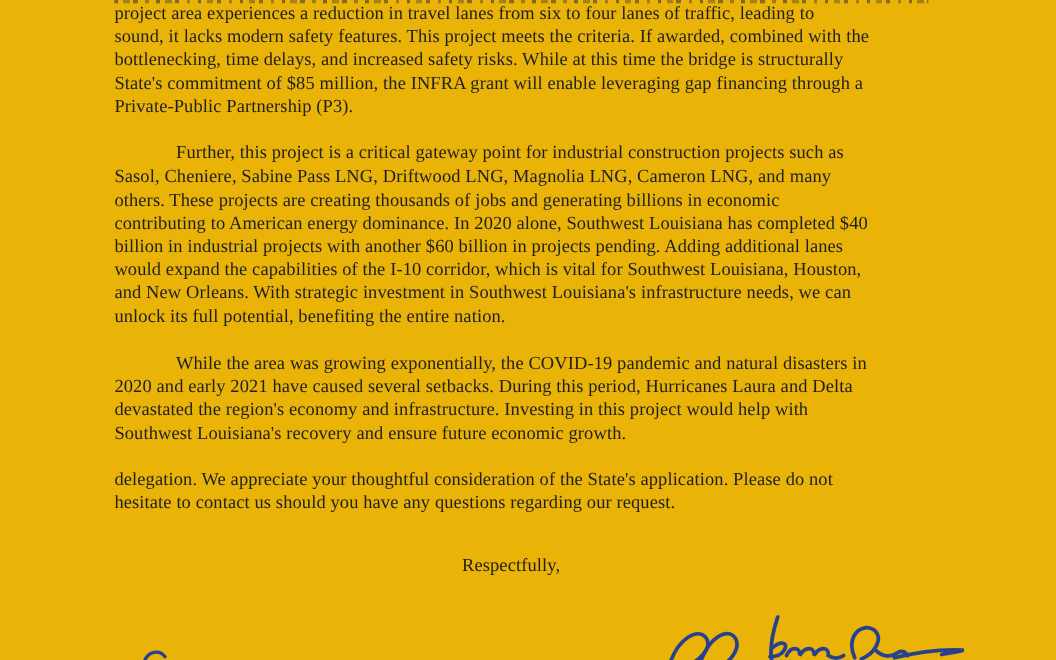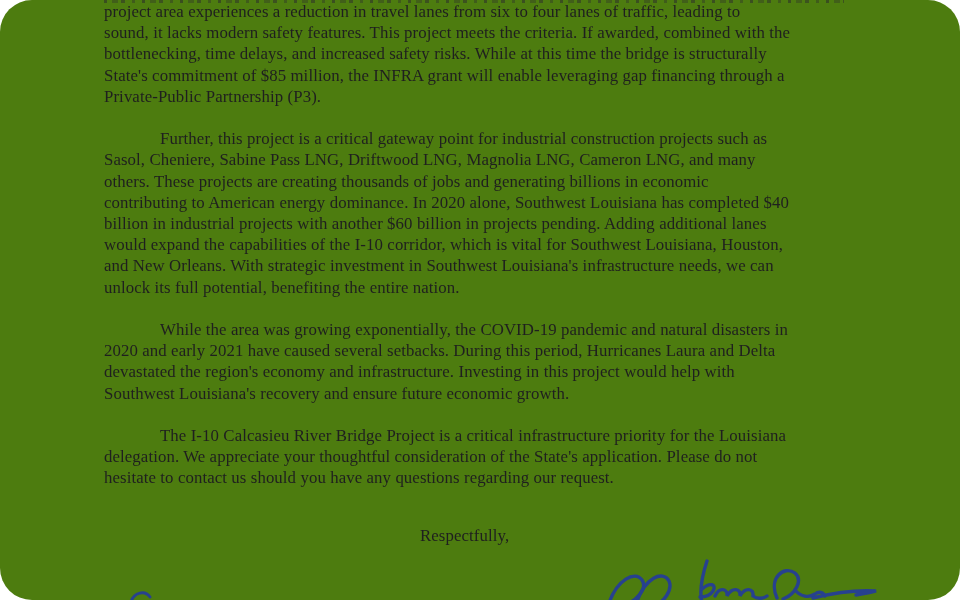--- a/index.html
+++ b/index.html
@@ -1,22 +1,21 @@
 <!DOCTYPE html>
 <html><head>
 <meta charset="utf-8">
 <style>
   html,body{margin:0;padding:0;background:#ffffff;}
   .page{
     position:relative;
     width:960px;height:600px;
-    background:#4d7c0f;
+    background:#eab308;
     overflow:hidden;
     font-family:"Liberation Serif", serif;
-    border-radius:32px;
   }
   
   .top-sliver{
     position:absolute;left:104px;top:0;width:740px;height:3px;
     background:repeating-linear-gradient(90deg,
       rgba(45,45,45,.70) 0 3px, transparent 3px 8px,
       rgba(45,45,45,.45) 8px 14px, transparent 14px 17px,
       rgba(45,45,45,.65) 17px 21px, transparent 21px 28px,
       rgba(45,45,45,.5) 28px 31px, transparent 31px 38px);
     opacity:.8;
@@ -67,21 +66,20 @@
     </div>
 
     <div class="para">
       <div class="line first-indent">While the area was growing exponentially, the COVID-19 pandemic and natural disasters in</div>
       <div class="line">2020 and early 2021 have caused several setbacks. During this period, Hurricanes Laura and Delta</div>
       <div class="line">devastated the region's economy and infrastructure. Investing in this project would help with</div>
       <div class="line">Southwest Louisiana's recovery and ensure future economic growth.</div>
     </div>
 
     <div class="para">
-      <div class="line first-indent">The I-10 Calcasieu River Bridge Project is a critical infrastructure priority for the Louisiana</div>
       <div class="line">delegation. We appreciate your thoughtful consideration of the State's application. Please do not</div>
       <div class="line">hesitate to contact us should you have any questions regarding our request.</div>
     </div>
 
     <div class="closing">Respectfully,</div>
 
   </div>
 
   <div class="sig sig-right">
     <svg width="290" height="64" viewBox="0 0 290 64">

